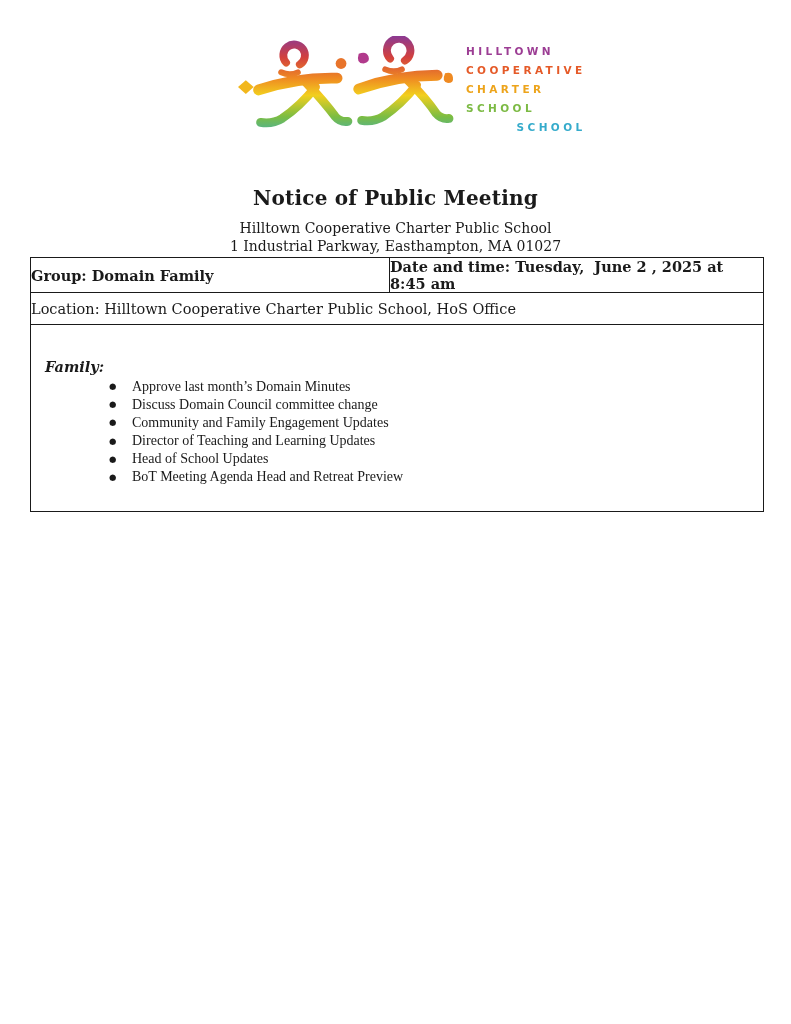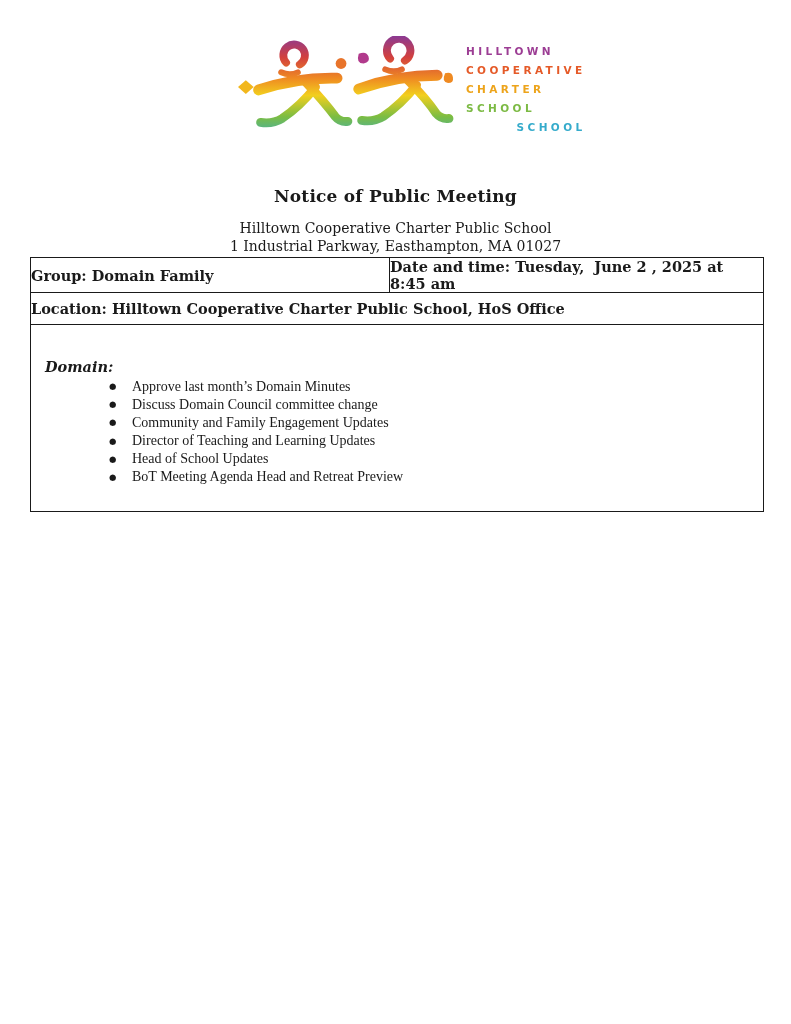--- a/index.html
+++ b/index.html
@@ -34,21 +34,21 @@
     line-height: 19px;
   }
 
   
   .doc-title {
     position: absolute;
     top: 186px;
     left: 0;
     width: 100%;
     text-align: center;
-    font-size: 17px;
+    font-size: 20px;
     font-weight: bold;
     letter-spacing: 0.2px;
   }
   .doc-sub1, .doc-sub2 {
     position: absolute;
     left: 0;
     width: 100%;
     text-align: center;
     font-size: 14px;
   }
@@ -65,21 +65,21 @@
     table-layout: fixed;
   }
   table.meeting td {
     border: 1.6px solid #1a1a1a;
     padding: 0;
     font-size: 14.5px;
     vertical-align: middle;
   }
   td.cell-group    { width: 358px; height: 30px; padding-left: 14px; font-weight: bold; }
   td.cell-datetime { width: 373px; height: 30px; padding-left: 14px; font-weight: bold; white-space: pre-wrap; }
-  td.cell-location { height: 31px; padding-left: 14px; font-weight: bold; margin-left: 36px; }
+  td.cell-location { height: 31px; padding-left: 14px; font-weight: normal; margin-left: 36px; }
   td.cell-agenda   { height: 186px; vertical-align: top; }
 
   .agenda-label {
     padding: 8px 0 0 14px;
     font-weight: bold;
     font-style: italic;
     font-size: 14.5px;
   }
   ul.agenda-list {
     list-style: none;
@@ -152,21 +152,21 @@
     <tbody>
         <tr>
       <td class="cell-group">Group: Domain Family</td>
       <td class="cell-datetime">Date and time: Tuesday,  June 2 , 2025 at 8:45 am</td>
     </tr>
     <tr>
       <td class="cell-location" colspan="2">Location: Hilltown Cooperative Charter Public School, HoS Office</td>
     </tr>
     <tr>
       <td class="cell-agenda" colspan="2">
-        <div class="agenda-label">Domain:</div>
+        <div class="agenda-label">Family:</div>
         <ul class="agenda-list">
           <li>
             <span class="bullet">●</span><span>Approve last month’s Domain Minutes</span>
           </li>
           <li>
             <span class="bullet">●</span><span>Discuss Domain Council committee change</span>
           </li>
           <li>
             <span class="bullet">●</span><span>Community and Family Engagement Updates</span>
           </li>

